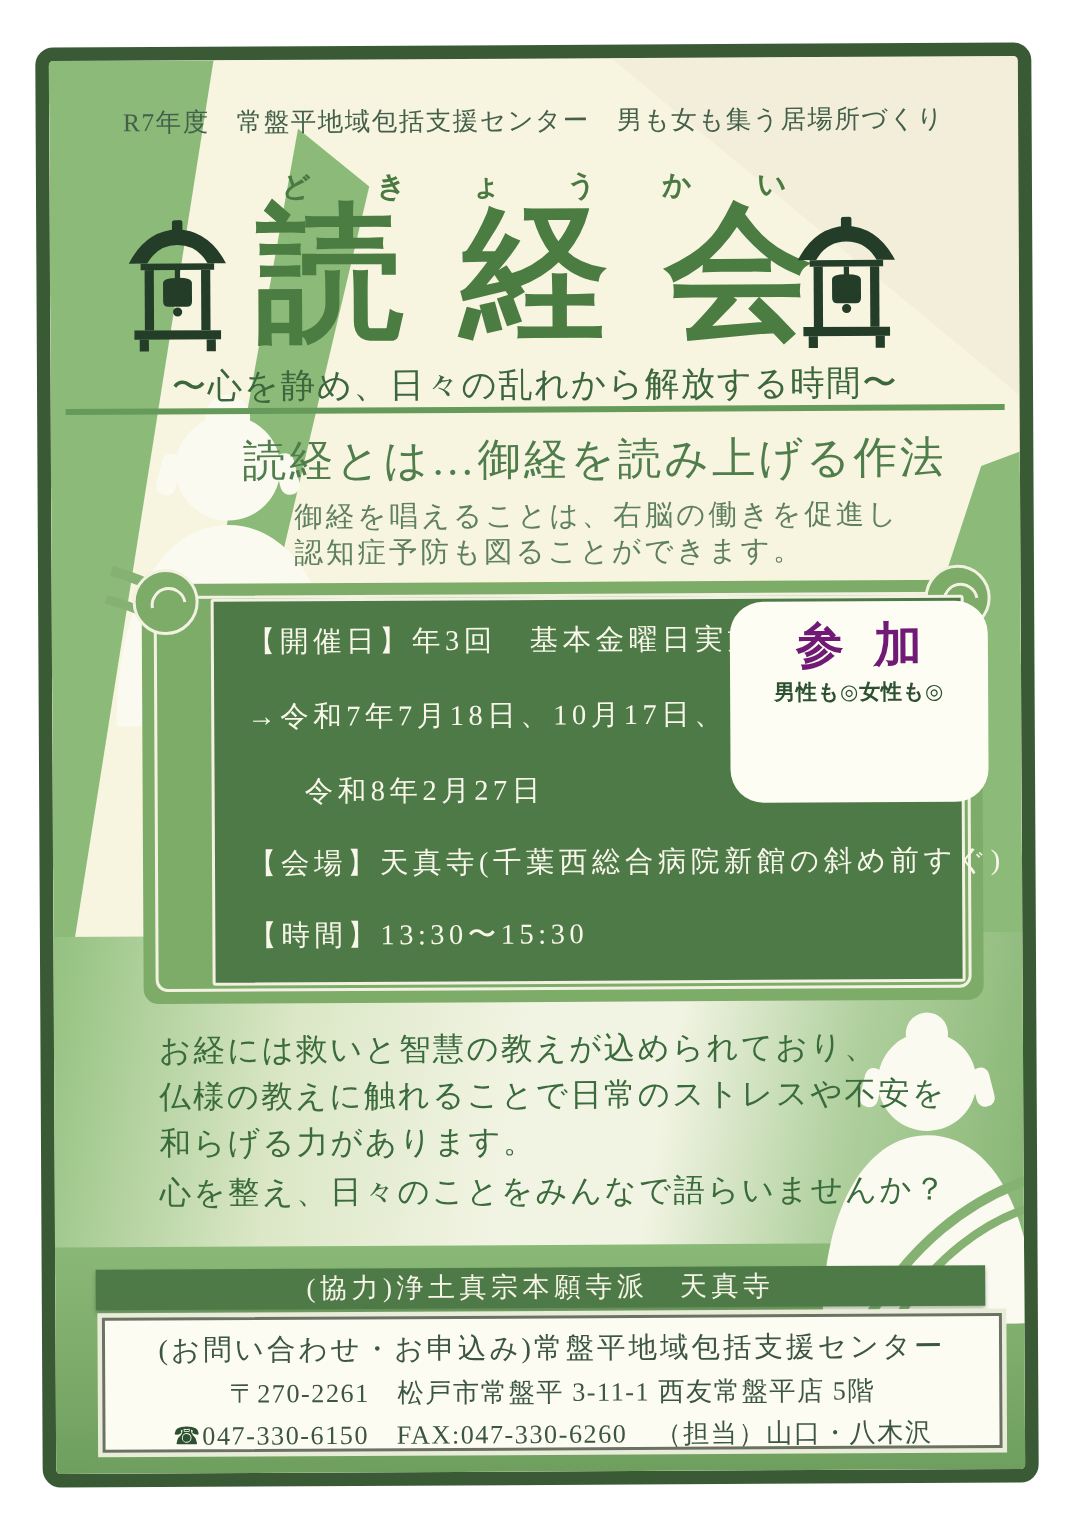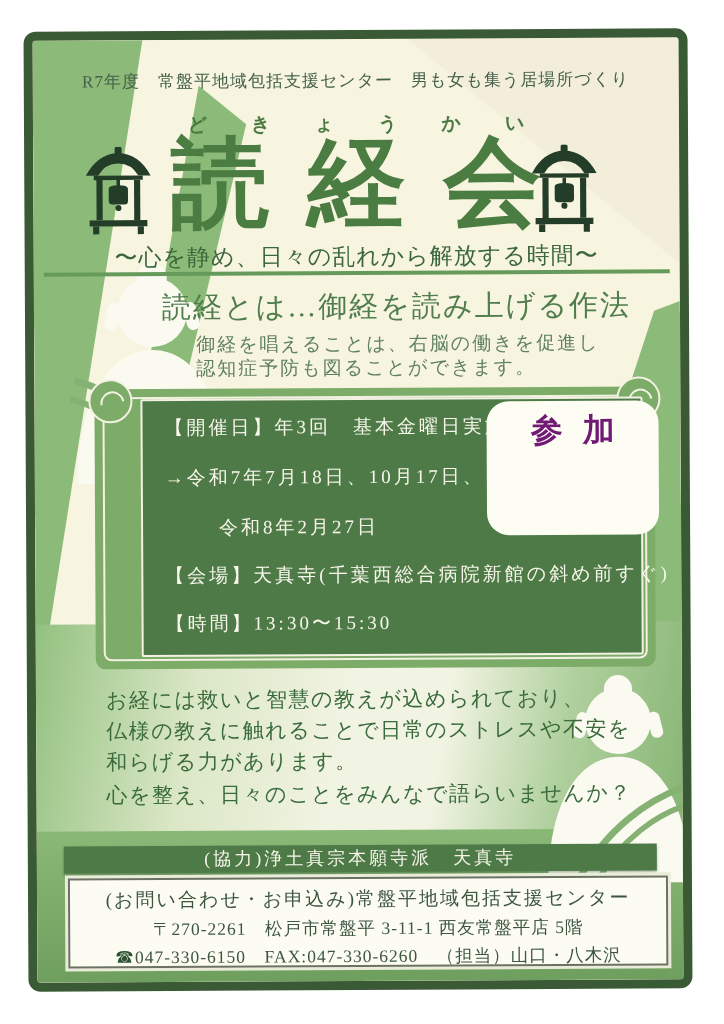--- a/index.html
+++ b/index.html
@@ -97,21 +97,21 @@
   }
   .curl-left{left:-6px;top:-10px;}
   .curl-right{right:-6px;top:-10px;}
   #panel{
     position:absolute;left:46px;top:10px;width:502px;height:258px;
     background:#4e7a48;border:2px solid #f3f2e2;border-radius:2px;box-sizing:border-box;
   }
   .ev{position:absolute;color:#f8f7ea;font-size:19px;letter-spacing:3px;white-space:nowrap;}
   .ev1{left:22px;top:14px;}
   .ev2{left:22px;top:64px;}
-  .ev3{left:76px;top:114px;}
+  .ev3{left:60px;top:114px;}
   .ev4{left:22px;top:162px;}
   .ev5{left:22px;top:210px;}
   #free-badge{
     position:absolute;z-index:4;left:392px;top:14px;width:172px;height:134px;
     background:#fdfdf3;border-radius:22px;text-align:center;
   }
   .free-word{
     font-size:32px;line-height:42px;font-weight:700;color:#701a75;
     letter-spacing:20px;padding-left:20px;
   }
@@ -211,20 +211,21 @@
     <div class="curl curl-right"></div>
     <div id="panel">
       <div class="ev ev1">【開催日】年3回　基本金曜日実施</div>
       <div class="ev ev2">→令和7年7月18日、10月17日、</div>
       <div class="ev ev3">令和8年2月27日</div>
       <div class="ev ev4">【会場】天真寺(千葉西総合病院新館の斜め前すぐ)</div>
       <div class="ev ev5">【時間】13:30〜15:30</div>
     </div>
     <div id="free-badge">
       <div class="free-word free-word1">参加</div>
+      <div class="free-note">男性も◎女性も◎</div>
     </div>
   </div>
 
   <div class="msg msg-p1">
     <div>お経には救いと智慧の教えが込められており、</div>
     <div>仏様の教えに触れることで日常のストレスや不安を</div>
     <div>和らげる力があります。</div>
   </div>
   <div class="msg msg-p2">心を整え、日々のことをみんなで語らいませんか？</div>
 

